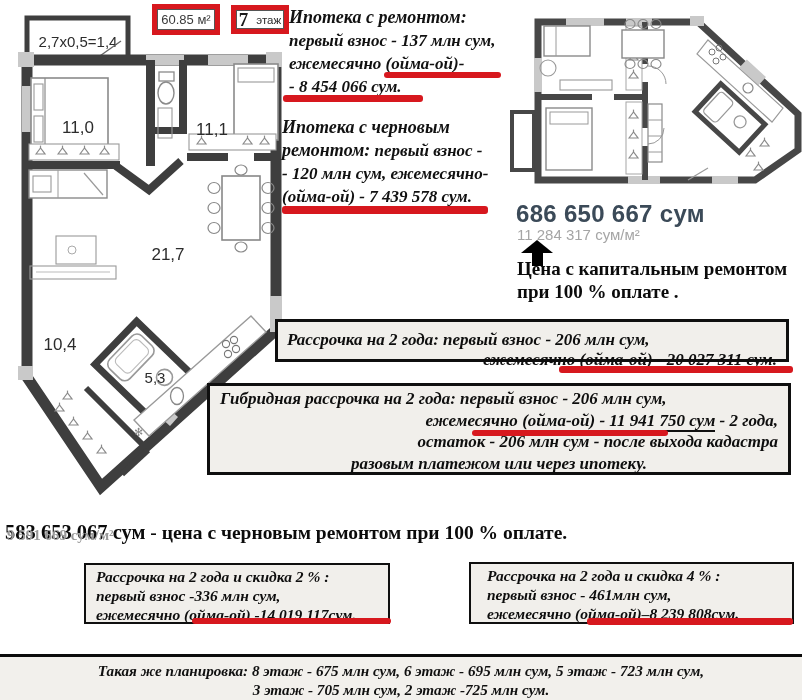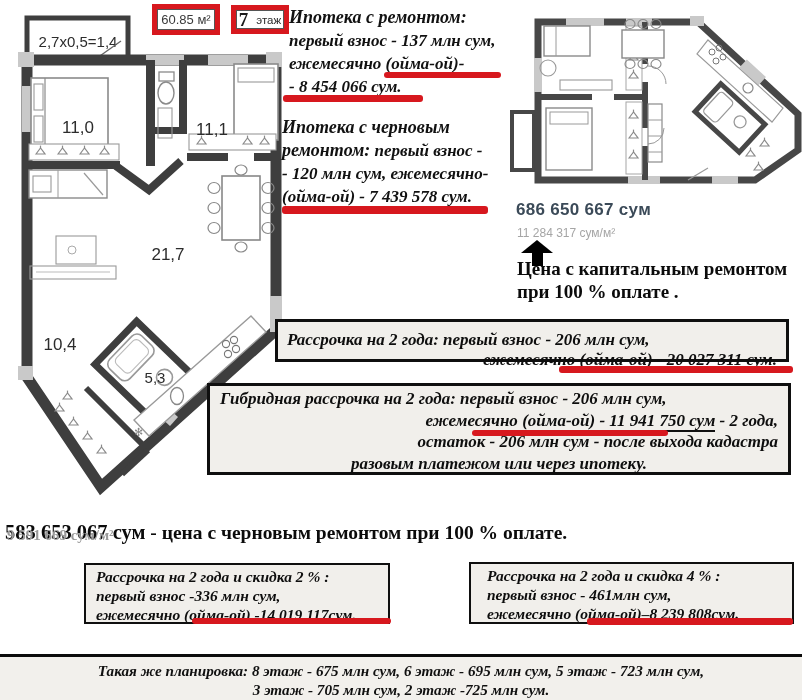--- a/index.html
+++ b/index.html
@@ -15,22 +15,22 @@
   .note .title{font-size:18px;}
   .u{text-decoration-thickness:2px;}
   .bu{border-bottom:2px solid #111;}
   .redbar{position:absolute;background:#d7181e;height:6px;border-radius:3px;}
   
   .gbox{position:absolute;background:#f1efeb;border:3px solid #0f0f0f;box-sizing:border-box;
         font-weight:bold;font-style:italic;color:#0e0e0e;}
   .tr{text-align:right;} .tc{text-align:center;}
   
   .price-main{position:absolute;font-family:"Liberation Sans",sans-serif;font-weight:bold;
-              font-size:17px;color:#3b4a58;letter-spacing:.3px;}
-  .price-sub{position:absolute;font-family:"Liberation Sans",sans-serif;font-size:12px;color:#a5a5a5;}
+              font-size:24px;color:#3b4a58;letter-spacing:.3px;}
+  .price-sub{position:absolute;font-family:"Liberation Sans",sans-serif;font-size:15px;color:#a5a5a5;}
   .cap{position:absolute;font-weight:bold;font-size:19px;color:#0b0b0b;}
   .arrow-head{width:0;height:0;border-left:16px solid transparent;border-right:16px solid transparent;
               border-bottom:13px solid #000;}
   .arrow-stem{width:11px;height:13px;background:#000;margin:0 auto;}
   
   .shell-price{position:absolute;font-weight:bold;font-size:20.5px;color:#0b0b0b;}
   .shell-per{position:absolute;font-weight:bold;font-size:15px;color:#9a9a9a;}
   
   .hrline{position:absolute;background:#0b0b0b;}
   .footer{position:absolute;background:#f2f0ec;text-align:center;font-weight:bold;font-style:italic;

